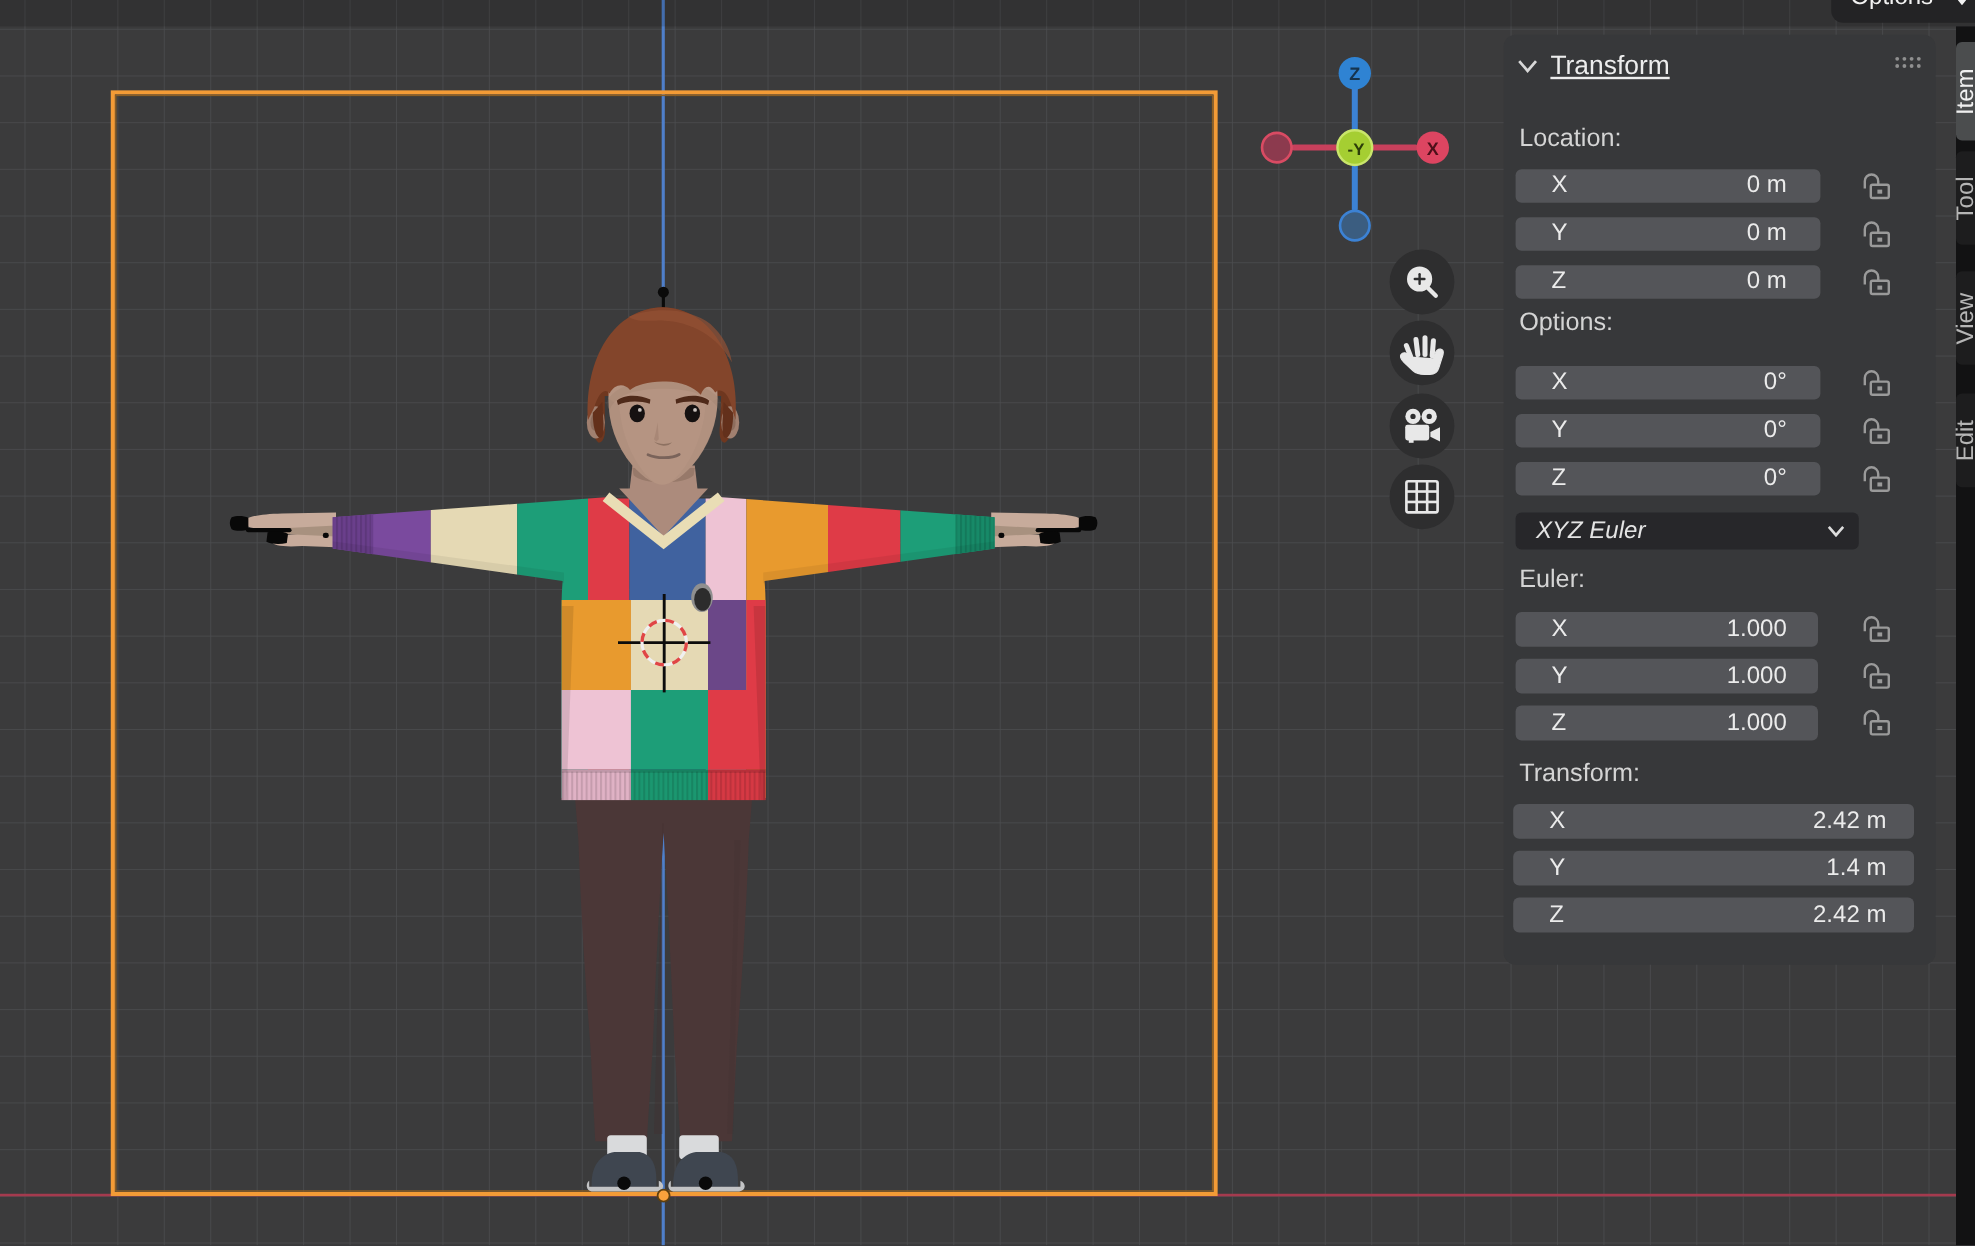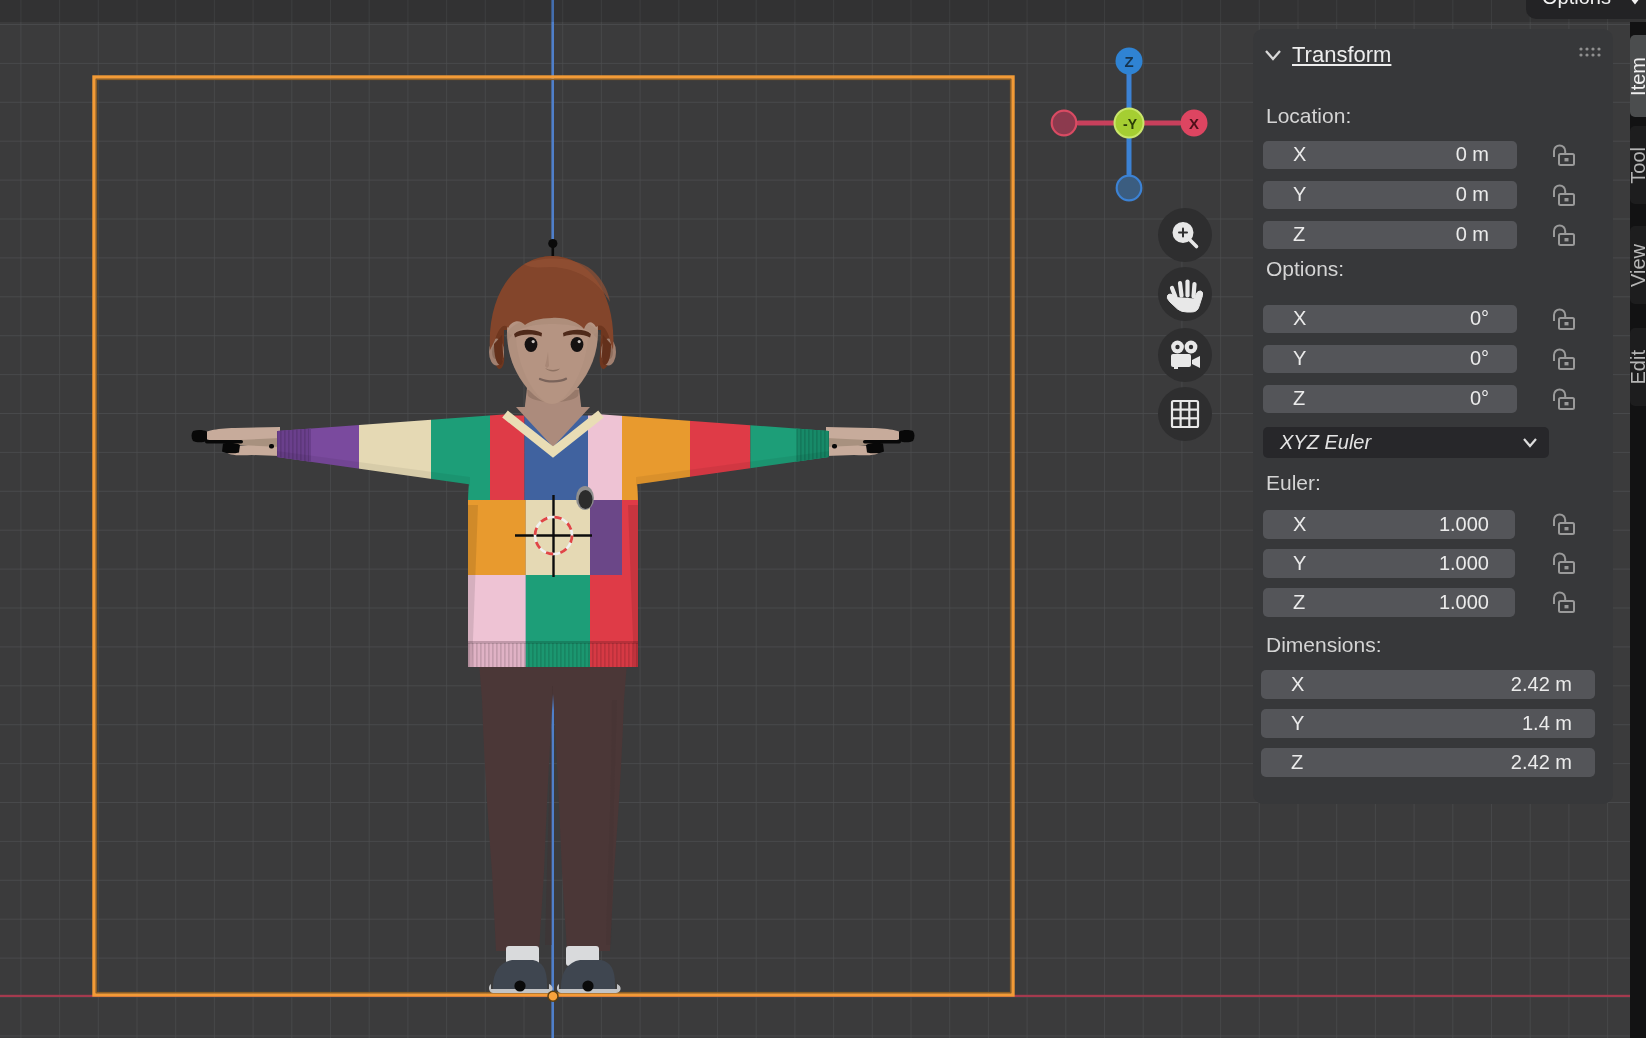--- a/index.html
+++ b/index.html
@@ -327,21 +327,21 @@
         <span class="v" style="right:26px;">1.000</span>
       </div>
 <div class="prow" style="left:1263px;top:549px;width:252px;height:29px;">
         <span class="k">Y</span>
         <span class="v" style="right:26px;">1.000</span>
       </div>
 <div class="prow" style="left:1263px;top:588px;width:252px;height:29px;">
         <span class="k">Z</span>
         <span class="v" style="right:26px;">1.000</span>
       </div>
-<div class="plabel" style="left:1266px;top:633px;">Dimensions:</div>
+<div class="plabel" style="left:1266px;top:633px;">Transform:</div>
 <div class="prow" style="left:1261px;top:670px;width:334px;height:29px;">
         <span class="k">X</span>
         <span class="v" style="right:23px;">2.42 m</span>
       </div>
 <div class="prow" style="left:1261px;top:709px;width:334px;height:29px;">
         <span class="k">Y</span>
         <span class="v" style="right:23px;">1.4 m</span>
       </div>
 <div class="prow" style="left:1261px;top:748px;width:334px;height:29px;">
         <span class="k">Z</span>

